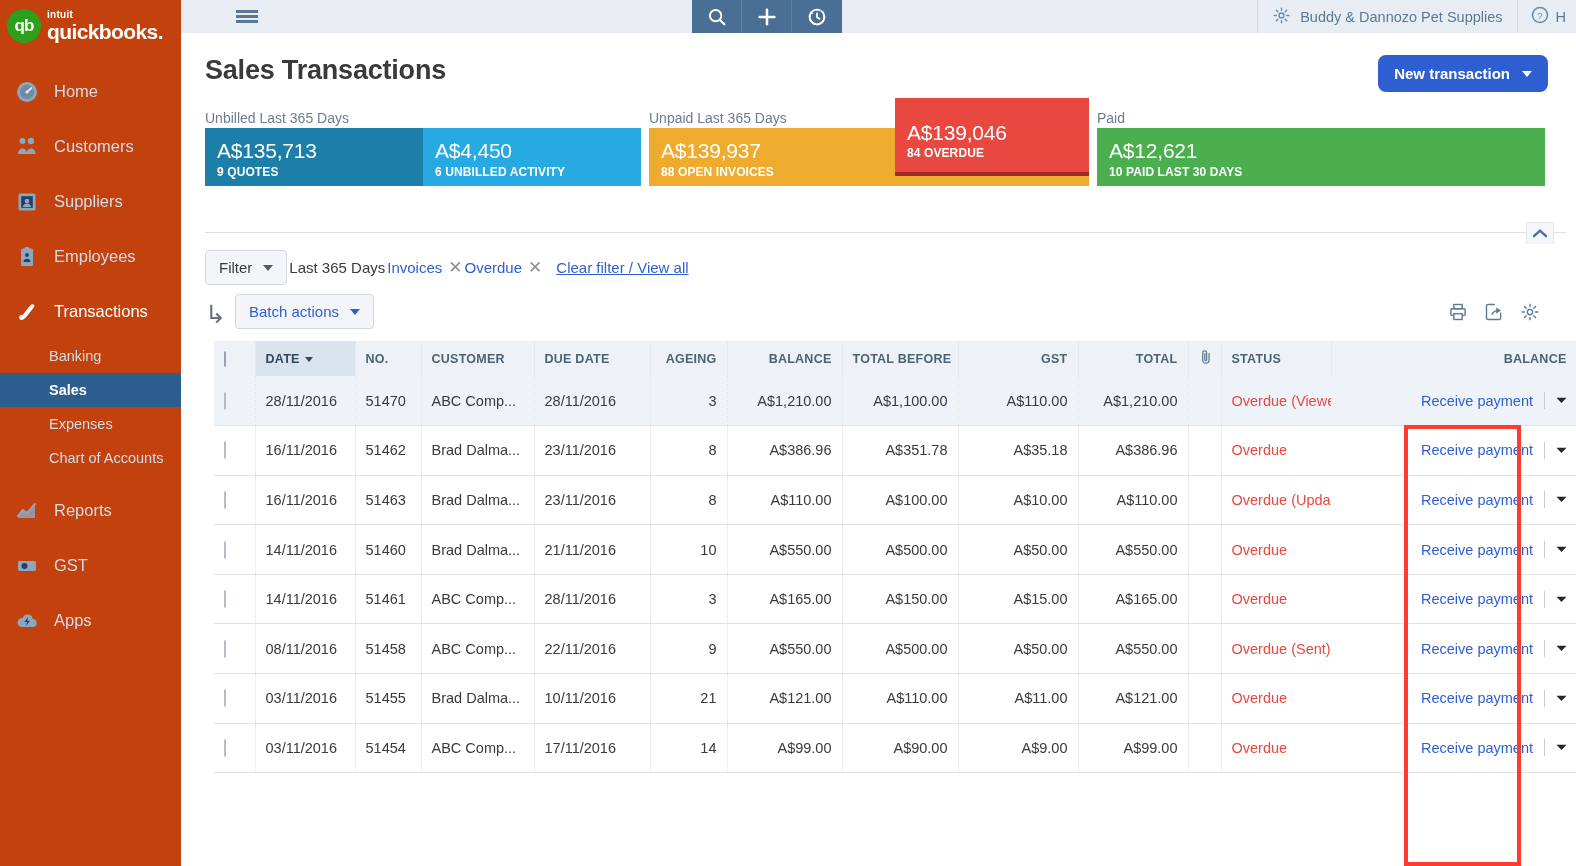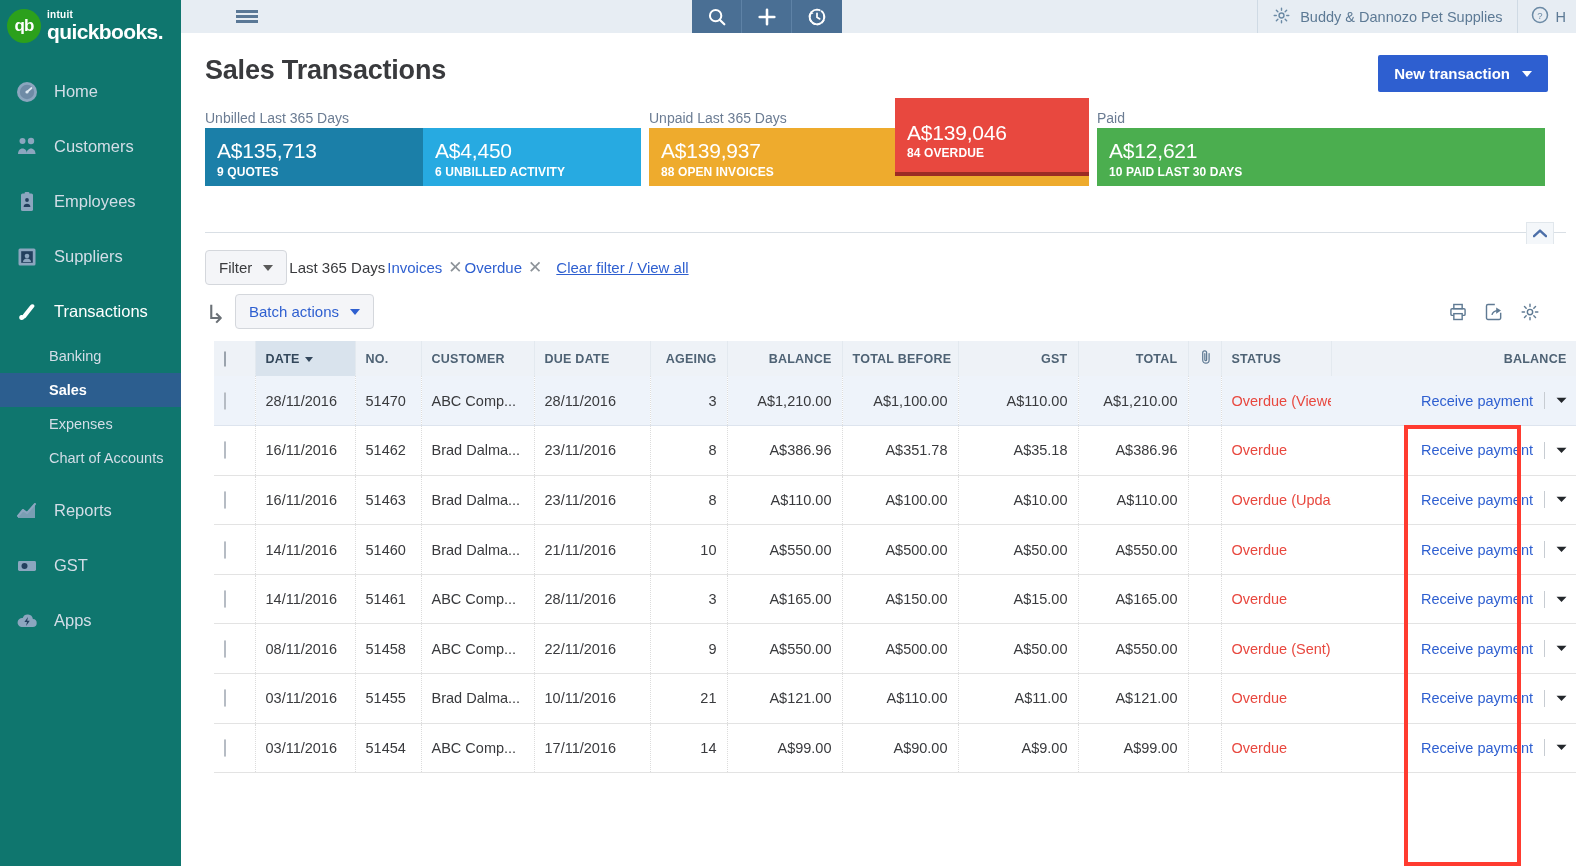--- a/index.html
+++ b/index.html
@@ -9,21 +9,21 @@
     width: 1576px; height: 866px;
     overflow: hidden;
     font-family: "Liberation Sans", sans-serif;
     background: #ffffff;
   }
   .app { position: relative; width: 1576px; height: 866px; display: flex; }
 
   
   .sidebar {
     width: 181px; min-width: 181px; height: 866px;
-    background: #0f766e;
+    background: #c2410c;
     color: #c4d2de;
     overflow: hidden;
     position: relative;
     z-index: 5;
   }
   .logo-row {
     height: 52px; display: flex; align-items: center; padding-left: 7px; gap: 6px;
   }
   .logo-mark {
     width: 34px; height: 34px; border-radius: 50%;
@@ -73,21 +73,21 @@
   .tb-company {
     display: flex; align-items: center; gap: 9px; padding: 0 14px;
     color: #5d7a95; font-size: 14.5px; border-left: 1px solid #cfdae4; cursor: pointer;
   }
   .tb-help { display: flex; align-items: center; gap: 6px; padding: 0 10px 0 12px;
     color: #5d7a95; font-size: 14.5px; border-left: 1px solid #cfdae4; cursor: pointer; }
 
   .page-head { padding: 22px 28px 0 24px; display: flex; align-items: flex-start; justify-content: space-between; }
   .page-title { font-size: 27px; color: #393a3d; font-weight: bold; letter-spacing: -.2px; }
   .btn-primary {
-    background: #2e5fd0; color: #ffffff; border: none; border-radius: 2px;
+    background: #2e5fd0; color: #ffffff; border: none; border-radius: 8px;
     height: 37px; padding: 0 16px; font-size: 15px; font-weight: bold; cursor: pointer;
     display: flex; align-items: center; gap: 12px;
     font-family: "Liberation Sans", sans-serif;
   }
   .caret-w { width:0;height:0;border-left:5px solid transparent;border-right:5px solid transparent;border-top:6px solid #ffffff; }
   .caret-d { width:0;height:0;border-left:5px solid transparent;border-right:5px solid transparent;border-top:6px solid #5a5a5a; }
   .caret-b { width:0;height:0;border-left:5px solid transparent;border-right:5px solid transparent;border-top:6px solid #2e5fd0; }
 
   
   .moneybar { position: relative; margin: 18px 10px 0 24px; height: 100px; }
@@ -205,39 +205,39 @@
               <circle cx="16" cy="6" r="3.2" fill="#8ca6bf"></circle>
               <path d="M11.5 19c0-3.4 2-5.6 4.5-5.6s4.5 2.2 4.5 5.6z" fill="#8ca6bf"></path>
             </svg>
         </span>
         <span>Customers</span>
       </div>
 
       <div class="nav-item">
         <span class="ic">
           <svg width="24" height="24" viewBox="0 0 24 24">
+              <rect x="3.5" y="3.5" width="17" height="17" rx="1.5" fill="#8ca6bf"></rect>
+              <rect x="6.2" y="6.2" width="11.6" height="11.6" fill="#23405e"></rect>
+              <circle cx="12" cy="11" r="2.3" fill="#8ca6bf"></circle>
+              <path d="M8 17c0-2.3 1.8-3.6 4-3.6s4 1.3 4 3.6z" fill="#8ca6bf"></path>
+            </svg>
+        </span>
+        <span>Suppliers</span>
+      </div>
+
+      <div class="nav-item">
+        <span class="ic">
+          <svg width="24" height="24" viewBox="0 0 24 24">
               <rect x="6" y="3.5" width="12" height="17.5" rx="1.6" fill="#8ca6bf"></rect>
               <rect x="9.6" y="2" width="4.8" height="3" rx="1" fill="#8ca6bf"></rect>
               <circle cx="12" cy="10" r="1.9" fill="#23405e"></circle>
               <path d="M8.6 17c0-2 1.5-3.2 3.4-3.2s3.4 1.2 3.4 3.2z" fill="#23405e"></path>
             </svg>
         </span>
         <span>Employees</span>
-      </div>
-
-      <div class="nav-item">
-        <span class="ic">
-          <svg width="24" height="24" viewBox="0 0 24 24">
-              <rect x="3.5" y="3.5" width="17" height="17" rx="1.5" fill="#8ca6bf"></rect>
-              <rect x="6.2" y="6.2" width="11.6" height="11.6" fill="#23405e"></rect>
-              <circle cx="12" cy="11" r="2.3" fill="#8ca6bf"></circle>
-              <path d="M8 17c0-2.3 1.8-3.6 4-3.6s4 1.3 4 3.6z" fill="#8ca6bf"></path>
-            </svg>
-        </span>
-        <span>Suppliers</span>
       </div>
 
       <div class="nav-item active-parent">
         <span class="ic">
           <svg width="24" height="24" viewBox="0 0 24 24">
               <path d="M17.5 4.2c1.6 0 2.6 1.6 1.6 2.9l-8.4 10.6c-.9 1.2-2.9.9-3.4-.5-.4-1.1.2-2 .9-2.9l7.2-9c.5-.7 1.2-1.1 2.1-1.1z" fill="#ffffff"></path>
               <path d="M6.3 15.1c1.7-.3 3 .7 3.1 2.2.1 1.6-1.2 2.8-2.8 2.7-1.5-.1-2.6-1.3-2.4-2.8.1-1 .9-1.9 2.1-2.1z" fill="#ffffff"></path>
             </svg>
         </span>
         <span>Transactions</span>

